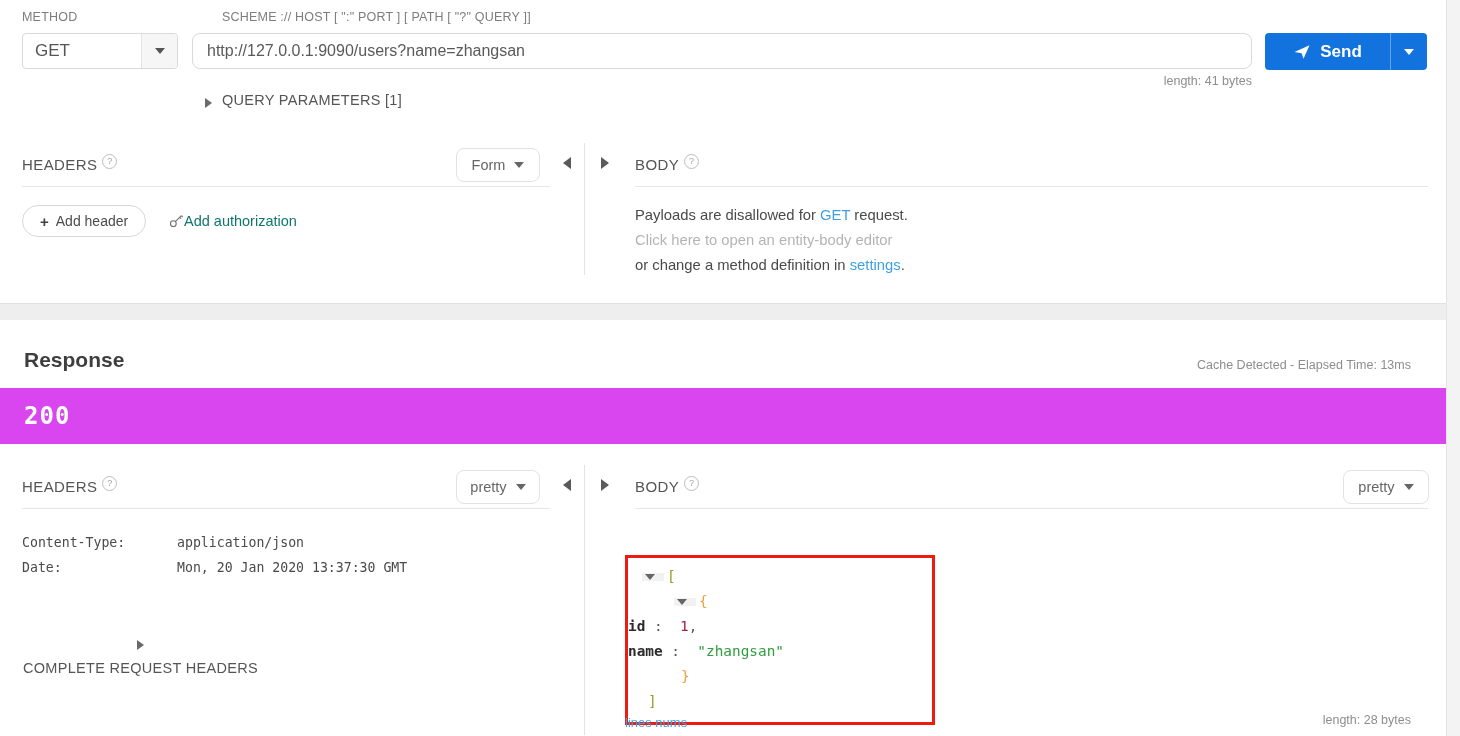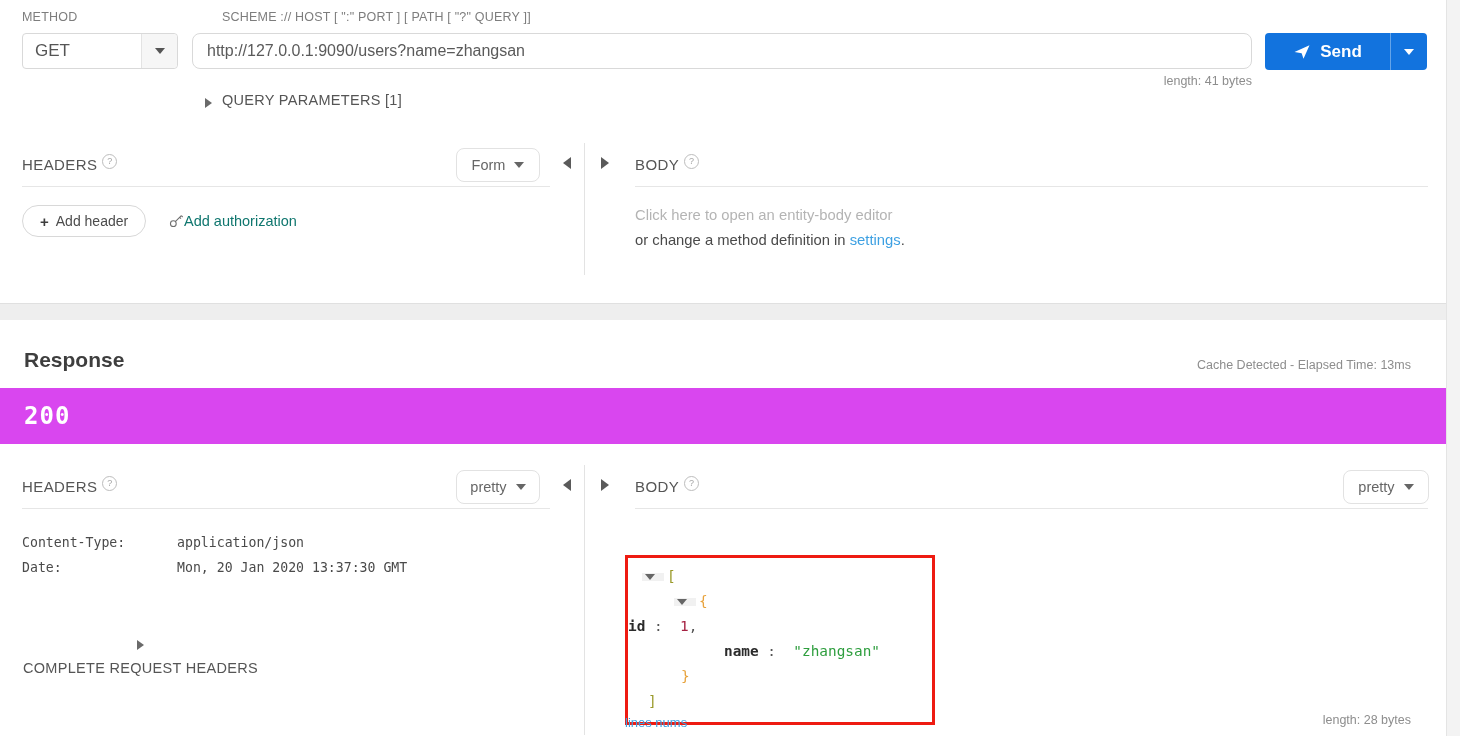--- a/index.html
+++ b/index.html
@@ -567,20 +567,23 @@
         <span class="tri-right-dark"></span>
       </div>
 
       <div class="sec-head" style="padding-left:50px;">
         <span class="sec-title">BODY</span>
         <span class="help-icon">?</span>
       </div>
       <div class="hr-line" style="left:50px; top:43px; width:793px;"></div>
 
       <div class="body-msg">
+        <div>
+          <span>Payloads are disallowed for </span><span class="lnk">GET</span><span> request.</span>
+        </div>
         <div class="dim">Click here to open an entity-body editor</div>
         <div>
           <span>or change a method definition in </span><span class="lnk">settings</span><span>.</span>
         </div>
       </div>
     </div>
   </div>
 
   <div class="response-panel">
 
@@ -647,21 +650,21 @@
       <div class="json-box">
         <div class="json-line" style="padding-left:14px;">
           <span class="tw-wrap"><span class="tw"></span></span><span class="br">[</span>
         </div>
         <div class="json-line" style="padding-left:46px;">
           <span class="tw-wrap"><span class="tw"></span></span><span class="bc">{</span>
         </div>
         <div class="json-line" style="">
           <span class="key">id</span><span class="punc">&nbsp;</span><span class="punc">:</span><span class="punc">&nbsp;&nbsp;</span><span class="num">1</span><span class="punc">,</span>
         </div>
-        <div class="json-line" style="padding-left:96px;">
+        <div class="json-line" style="">
           <span class="key">name</span><span class="punc">&nbsp;</span><span class="punc">:</span><span class="punc">&nbsp;&nbsp;</span><span class="str">"zhangsan"</span>
         </div>
         <div class="json-line" style="padding-left:53px;">
           <span class="bc">}</span>
         </div>
         <div class="json-line" style="padding-left:20px;">
           <span class="br">]</span>
         </div>
       </div>
 

